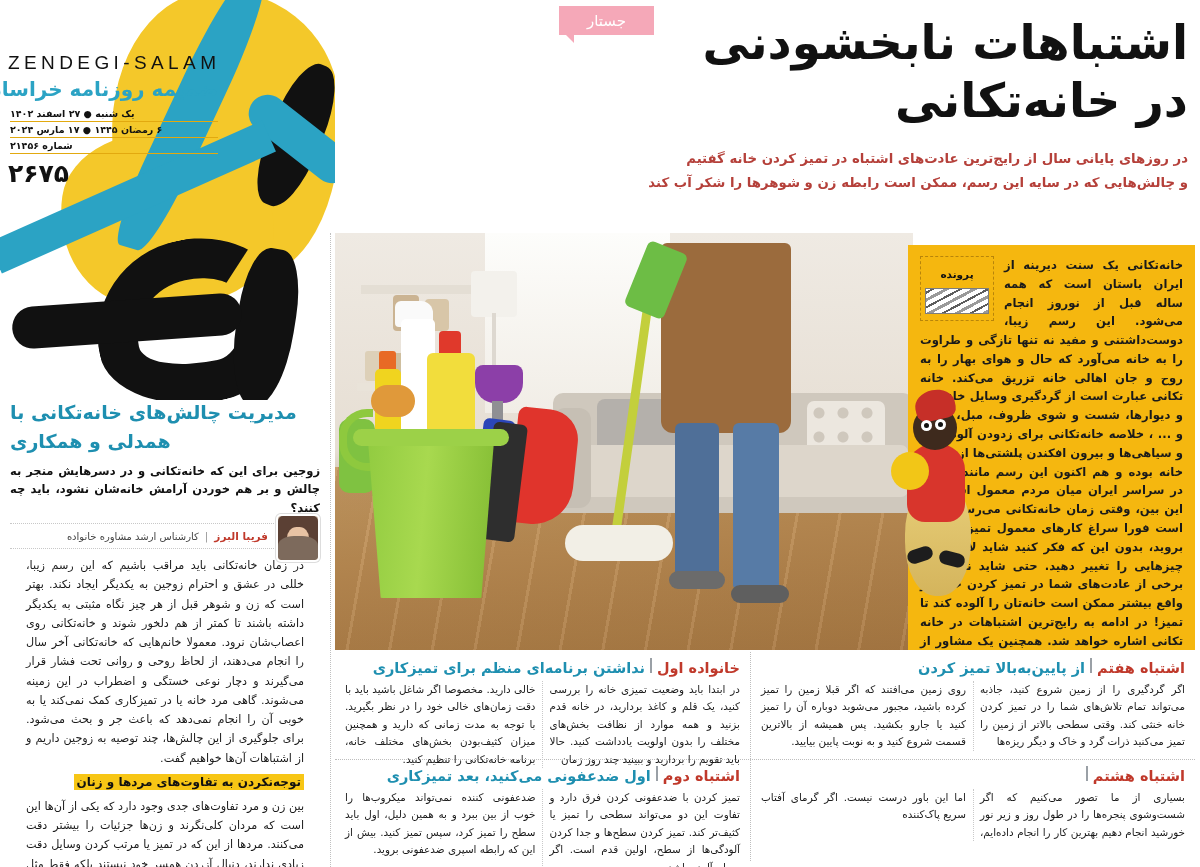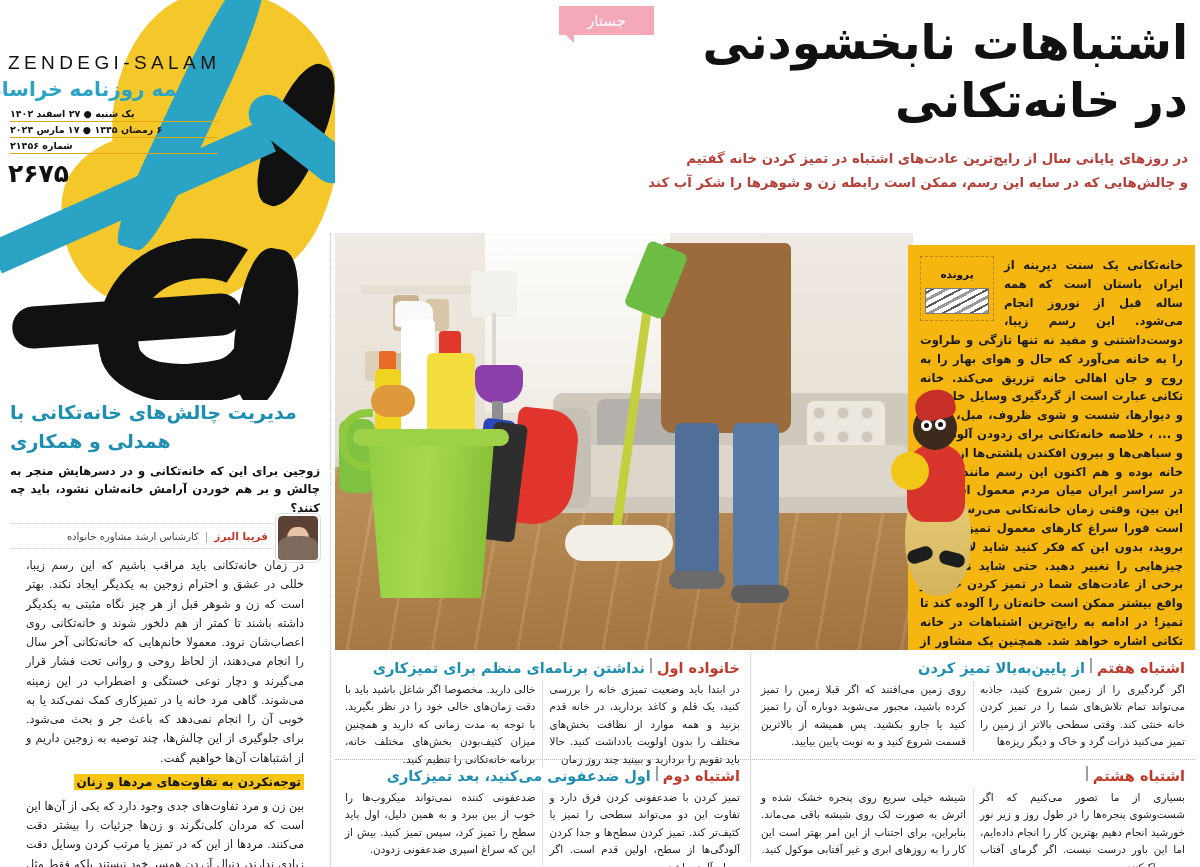--- a/index.html
+++ b/index.html
@@ -451,31 +451,30 @@
     <div class="divider-h"></div>
 
     <div class="m-row second">
       <div class="m-cell mid">
         <div class="m-head">
           <span class="m-num">اشتباه هشتم</span>
           <span class="m-bar"></span>
         </div>
         <div class="m-cols">
           <p>بسیاری از ما تصور می‌کنیم که اگر شست‌وشوی پنجره‌ها را در طول روز و زیر نور خورشید انجام دهیم بهترین کار را انجام داده‌ایم، اما این باور درست نیست. اگر گرمای آفتاب سریع پاک‌کننده</p>
-          <p>شیشه خیلی سریع روی پنجره خشک شده و اثرش به صورت لک روی شیشه باقی می‌ماند. بنابراین، برای اجتناب از این امر بهتر است این کار را به روزهای ابری و غیر آفتابی موکول کنید.</p>
         </div>
       </div>
       <div class="m-cell right-c">
         <div class="m-head">
           <span class="m-num">اشتباه دوم</span>
           <span class="m-bar"></span>
           <span class="m-title">اول ضدعفونی می‌کنید، بعد تمیزکاری</span>
         </div>
         <div class="m-cols">
           <p>تمیز کردن با ضدعفونی کردن فرق دارد و تفاوت این دو می‌تواند سطحی را تمیز یا کثیف‌تر کند. تمیز کردن سطح‌ها و جدا کردن آلودگی‌ها از سطح، اولین قدم است. اگر سطح آلوده باشد</p>
-          <p>ضدعفونی کننده نمی‌تواند میکروب‌ها را خوب از بین ببرد و به همین دلیل، اول باید سطح را تمیز کرد، سپس تمیز کنید. بیش از این که سراغ اسپری ضدعفونی زدودن.</p>
+          <p>ضدعفونی کننده نمی‌تواند میکروب‌ها را خوب از بین ببرد و به همین دلیل، اول باید سطح را تمیز کرد، سپس تمیز کنید. بیش از این که رابطه اسپری ضدعفونی بروید.</p>
         </div>
       </div>
     </div>
 
   </div>
 
 </div>
 
 </body></html>

